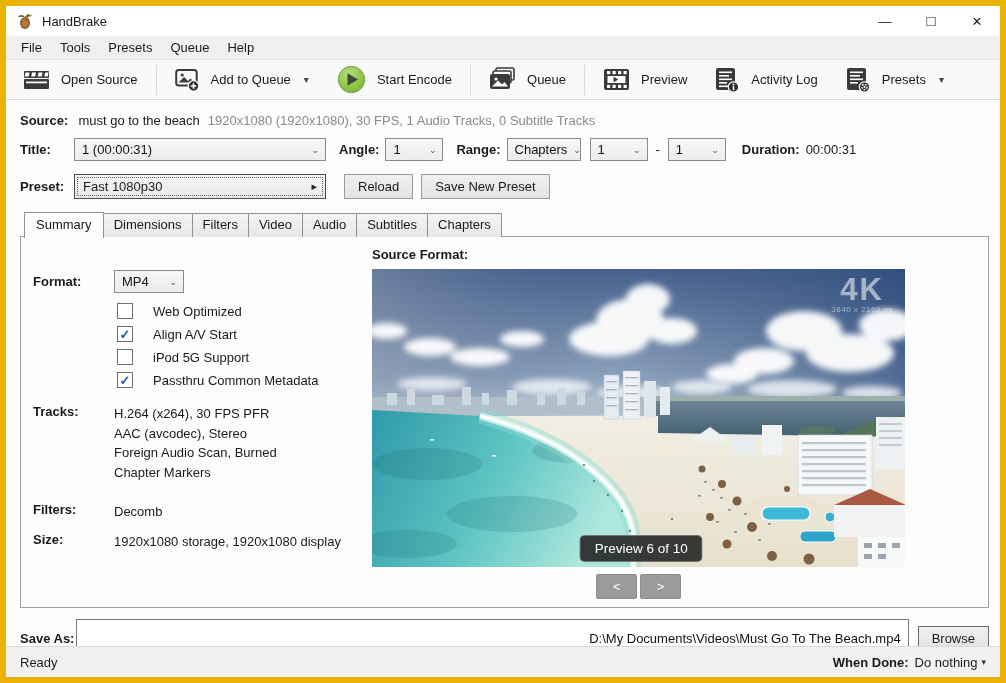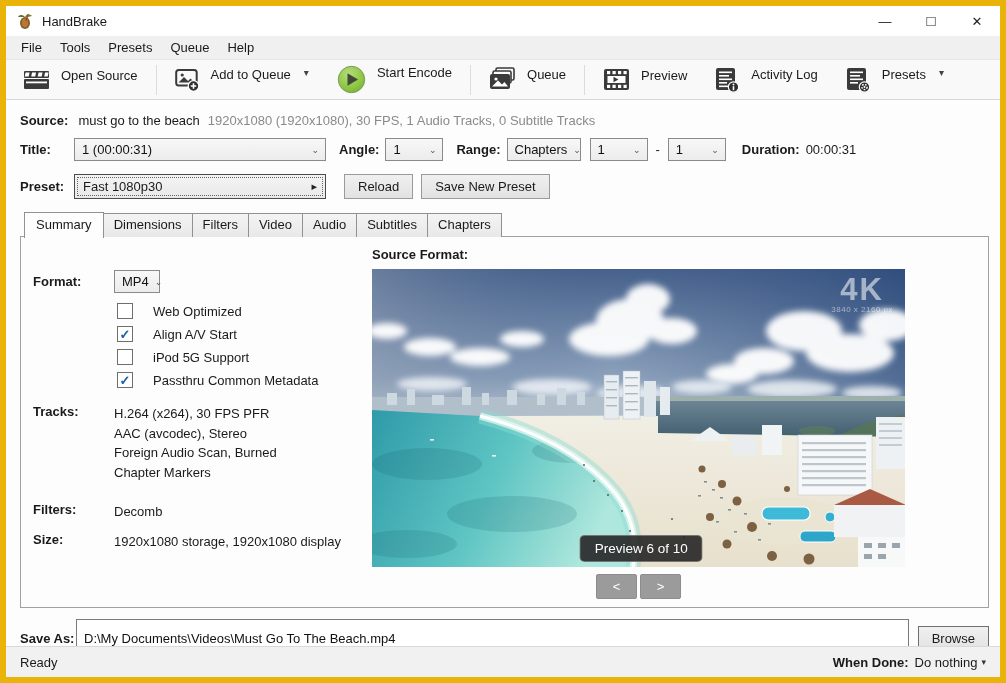--- a/index.html
+++ b/index.html
@@ -15,21 +15,21 @@
   .titlebar .app-ico { width:18px; height:18px; margin:0 8px 0 10px; }
   .titlebar .ttl { font-size:13px; color:#1a1a1a; }
   .win-controls { margin-left:auto; display:flex; height:100%; }
   .win-btn { width:46px; display:flex; align-items:center; justify-content:center; font-size:13px; color:#222; cursor:default; }
   .win-btn.max span { font-size:15px; margin-top:-2px; }
   
   .menubar { height:24px; background:#f0f0f0; display:flex; align-items:center; padding-left:6px; flex:0 0 auto; border-bottom:1px solid #e6e6e6;}
   .menu-item { font-size:13px; color:#1a1a1a; padding:3px 9px; }
   
   .toolbar { height:40px; background:#f9f9f9; display:flex; align-items:center; padding:0 4px; gap:2px; flex:0 0 auto; border-bottom:1px solid #d4d9de; }
-  .tb-btn { display:flex; align-items:flex-start; gap:11px; padding:5px 13px; font-size:13px; color:#1a1a1a; }
+  .tb-btn { display:flex; align-items:center; gap:11px; padding:5px 13px; font-size:13px; color:#1a1a1a; }
   .tb-sep { width:1px; height:30px; background:#dcdcdc; margin:0 3px; }
   .tb-caret { font-size:10px; color:#444; margin-left:2px; }
   .tb-ico { display:block; }
   
   .main { flex:1 1 auto; background:#fdfdfd; padding:11px 11px 0 14px; font-size:13px; color:#1a1a1a; overflow:hidden; }
   .row-label { font-weight:bold; display:inline-block; }
   .src-row { margin:2px 0 10px 0; display:flex; align-items:baseline; gap:8px; }
   .src-name { margin-left:2px; }
   .src-details { color:#8a8a8a; }
   .title-row { display:flex; align-items:center; margin-bottom:13px; }
@@ -74,21 +74,21 @@
   .preview-tip { position:absolute; left:50.5%; transform:translateX(-50%); bottom:5px;
       background:rgba(38,38,38,.9); border:1px solid rgba(160,160,160,.6); color:#fff;
       font-size:13.5px; padding:5px 14px; border-radius:5px; white-space:nowrap; }
   .nav-row { width:533px; display:flex; justify-content:center; gap:3px; margin-top:7px; }
   .nav-btn { width:41px; height:25px; background:#9b9b9b; border:1px solid #8d8d8d; color:#fff;
       font-size:13px; display:flex; align-items:center; justify-content:center; border-radius:2px;
       font-family:"Liberation Sans", sans-serif; }
   
   .saveas-row { display:flex; align-items:center; margin-top:11px; }
   .saveas-input { flex:1; height:38px; border:1px solid #7a7a7a; background:#fff; font-size:13px;
-      padding:0 7px; font-family:"Liberation Sans", sans-serif; color:#111; }
+      padding:0 7px; font-family:"Liberation Sans", sans-serif; color:#111;text-align:right; }
   .saveas-row .btn { margin-left:9px; border-color:#6f6f6f; }
   
   .statusbar { height:31px; background:#f1f1f1; border-top:1px solid #d9d9d9; display:flex;
       align-items:center; padding:0 14px; font-size:13px; color:#1a1a1a; flex:0 0 auto; }
   .statusbar .right { margin-left:auto; display:flex; align-items:center; gap:6px; }
   .wd-dd { display:flex; align-items:center; gap:4px; }
   .wd-caret { font-size:9px; color:#333; }
 </style>
 </head>
 <body>
@@ -276,21 +276,21 @@
       <span class="tab">Video</span>
       <span class="tab">Audio</span>
       <span class="tab">Subtitles</span>
       <span class="tab">Chapters</span>
     </div>
 
     <div class="panel">
       <div class="left-col">
         <div class="frow">
           <span class="lbl80">Format:</span>
-          <div class="sel" style="width:46px">
+          <div class="sel" style="width:70px">
             <span>MP4</span>
             <span class="caret">⌄</span>
           </div>
         </div>
         <div class="cb-row">
           <span class="cb">
               <span class="mark">✓</span>
             </span>
           <span class="cb-label">Web Optimized</span>
         </div>

